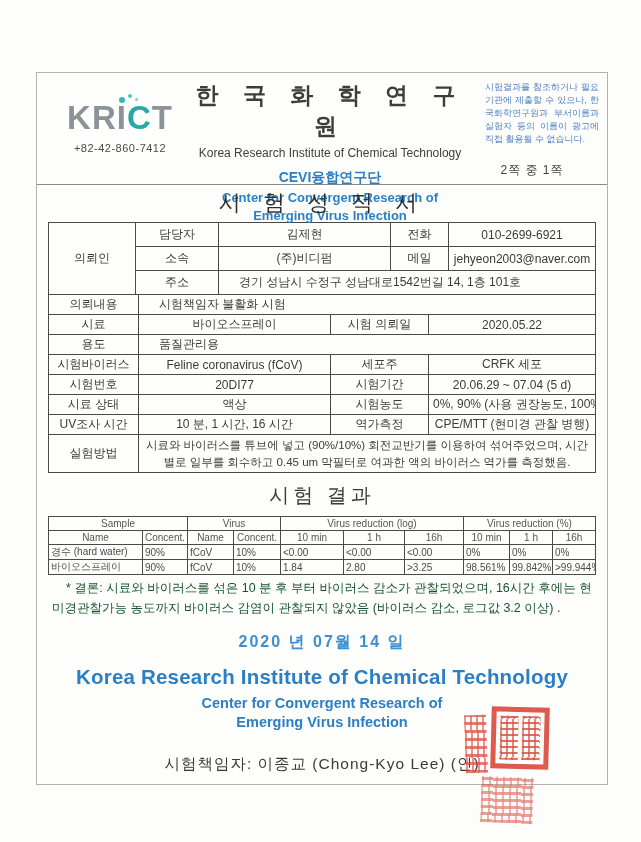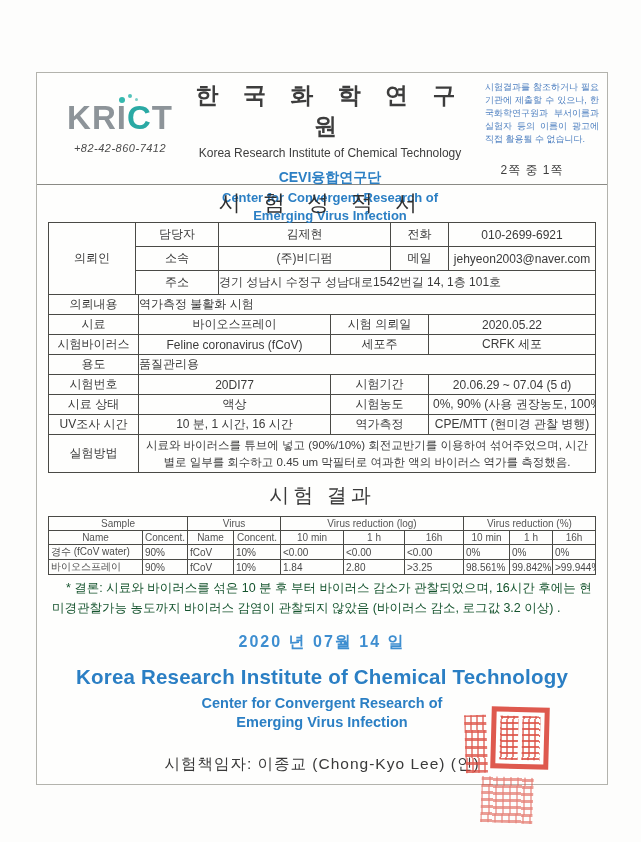--- a/index.html
+++ b/index.html
@@ -26,42 +26,42 @@
   }
   .logo-col { width: 150px; padding-top: 22px; text-align: center; }
   .logo { font-size: 33px; font-weight: bold; letter-spacing: 1px; position: relative; display: inline-block; line-height: 1; }
   .lg-gray { color: #8d9499; }
   .lg-teal { color: #2aa9a4; }
   .lg-dots { position: absolute; top: -7px; left: 52px; width: 30px; height: 10px; }
   .lg-dots i { position: absolute; border-radius: 50%; background: #35b8ae; }
   .lg-dots i:nth-child(1){ left:0; top:3px; width:6px; height:6px; }
   .lg-dots i:nth-child(2){ left:9px; top:0; width:4px; height:4px; background:#53c3ba;}
   .lg-dots i:nth-child(3){ left:16px; top:4px; width:3px; height:3px; background:#7ccfc8;}
-  .logo-phone { font-size: 11px; color: #4a4a4a; margin-top: 8px; letter-spacing: .5px; font-style: italic; }
+  .logo-phone { font-size: 11px; color: #4a4a4a; margin-top: 8px; letter-spacing: .5px; }
   .center-col { flex: 1; text-align: center; }
   .org-kr { font-size: 23px; letter-spacing: 9px; color: #3d3d3d; font-weight: bold; margin-top: 1px; }
   .org-en { font-size: 12px; color: #3d3d3d; margin-top: 4px; }
   .dept-kr { font-size: 14px; font-weight: bold; color: #2b7fc4; margin-top: 9px; }
   .dept-en { font-size: 13px; font-weight: bold; color: #2b7fc4; margin-top: 3px; }
   .right-col { width: 134px; padding-top: 2px; }
   .notice { font-size: 9px; line-height: 1.45; color: #4d7fc0; text-align: justify; margin-left: 20px; }
   .page-ind { font-size: 12px; color: #3d3d3d; text-align: center; margin-top: 16px; letter-spacing: 1px; }
   
   .title-block { text-align: center; padding-top: 3px; }
   .title-kr { font-size: 22px; letter-spacing: 8px; color: #2f2f2f; }
   .title-en { font-size: 17px; color: #2f2f2f; margin-top: 1px; }
   
   table { border-collapse: collapse; margin: 0 auto; width: 547px; table-layout: fixed; }
   td, th { border: 1px solid #4a4a46; font-size: 12px; padding: 1px 4px; overflow: hidden; white-space: nowrap; }
   .client-table { margin-top: 4px; }
   .client-table td { height: 24px; text-align: center; }
   .info-table { margin-top: -1px; }
   .info-table td { height: 19px; text-align: center; }
   td.lbl { text-align: center; }
-  td.left { text-align: left; padding-left: 0; }
+  td.left { text-align: left; padding-left: 20px; }
   td.method { white-space: normal; height: 38px; font-size: 11.5px; line-height: 1.45; padding: 2px 6px; }
   
   .results-title { text-align: center; font-size: 20px; letter-spacing: 4px; color: #3a3a3a; padding: 9px 0 7px 0; }
   .results-table td, .results-table th { font-size: 10px; height: 14px; padding: 0 2px; font-weight: normal; color: #4a4a4a; }
   .results-table th { color: #555; }
   
   .conclusion { width: 540px; margin: 4px auto 0 auto; font-size: 12.5px; line-height: 1.55; color: #14532d; text-indent: 14px; white-space: normal; }
   .date-line { text-align: center; font-size: 16px; color: #3e8ed0; letter-spacing: 2px; margin-top: 14px; font-weight: bold; }
   .f-org { text-align: center; font-size: 20.5px; font-weight: bold; color: #2b7fc4; margin-top: 12px; letter-spacing: .2px; }
   .f-dept { text-align: center; font-size: 14.5px; font-weight: bold; color: #2b7fc4; margin-top: 6px; }
@@ -160,37 +160,37 @@
   <table class="info-table">
     <colgroup>
         <col style="width:90px">
         <col style="width:192px">
         <col style="width:98px">
         <col style="width:167px">
       </colgroup>
     <tbody>
         <tr>
       <td class="lbl">의뢰내용</td>
-      <td class="left" colspan="3">역가측정 불활화 시험</td>
+      <td class="left" colspan="3">시험책임자 불활화 시험</td>
     </tr>
     <tr>
       <td class="lbl">시료</td>
       <td>바이오스프레이</td>
       <td class="lbl">시험 의뢰일</td>
       <td>2020.05.22</td>
     </tr>
     <tr>
+      <td class="lbl">용도</td>
+      <td class="left" colspan="3">품질관리용</td>
+    </tr>
+    <tr>
       <td class="lbl">시험바이러스</td>
       <td>Feline coronavirus (fCoV)</td>
       <td class="lbl">세포주</td>
       <td>CRFK 세포</td>
-    </tr>
-    <tr>
-      <td class="lbl">용도</td>
-      <td class="left" colspan="3">품질관리용</td>
     </tr>
     <tr>
       <td class="lbl">시험번호</td>
       <td>20DI77</td>
       <td class="lbl">시험기간</td>
       <td>20.06.29 ~ 07.04 (5 d)</td>
     </tr>
     <tr>
       <td class="lbl">시료 상태</td>
       <td>액상</td>
@@ -238,21 +238,21 @@
       <th>Name</th>
       <th>Concent.</th>
       <th>10 min</th>
       <th>1 h</th>
       <th>16h</th>
       <th>10 min</th>
       <th>1 h</th>
       <th>16h</th>
     </tr>
     <tr>
-      <td>경수 (fCoV water)</td>
+      <td>경수 (hard water)</td>
       <td>90%</td>
       <td>fCoV</td>
       <td>10%</td>
       <td>&lt;0.00</td>
       <td>&lt;0.00</td>
       <td>&lt;0.00</td>
       <td>0%</td>
       <td>0%</td>
       <td>0%</td>
     </tr>

